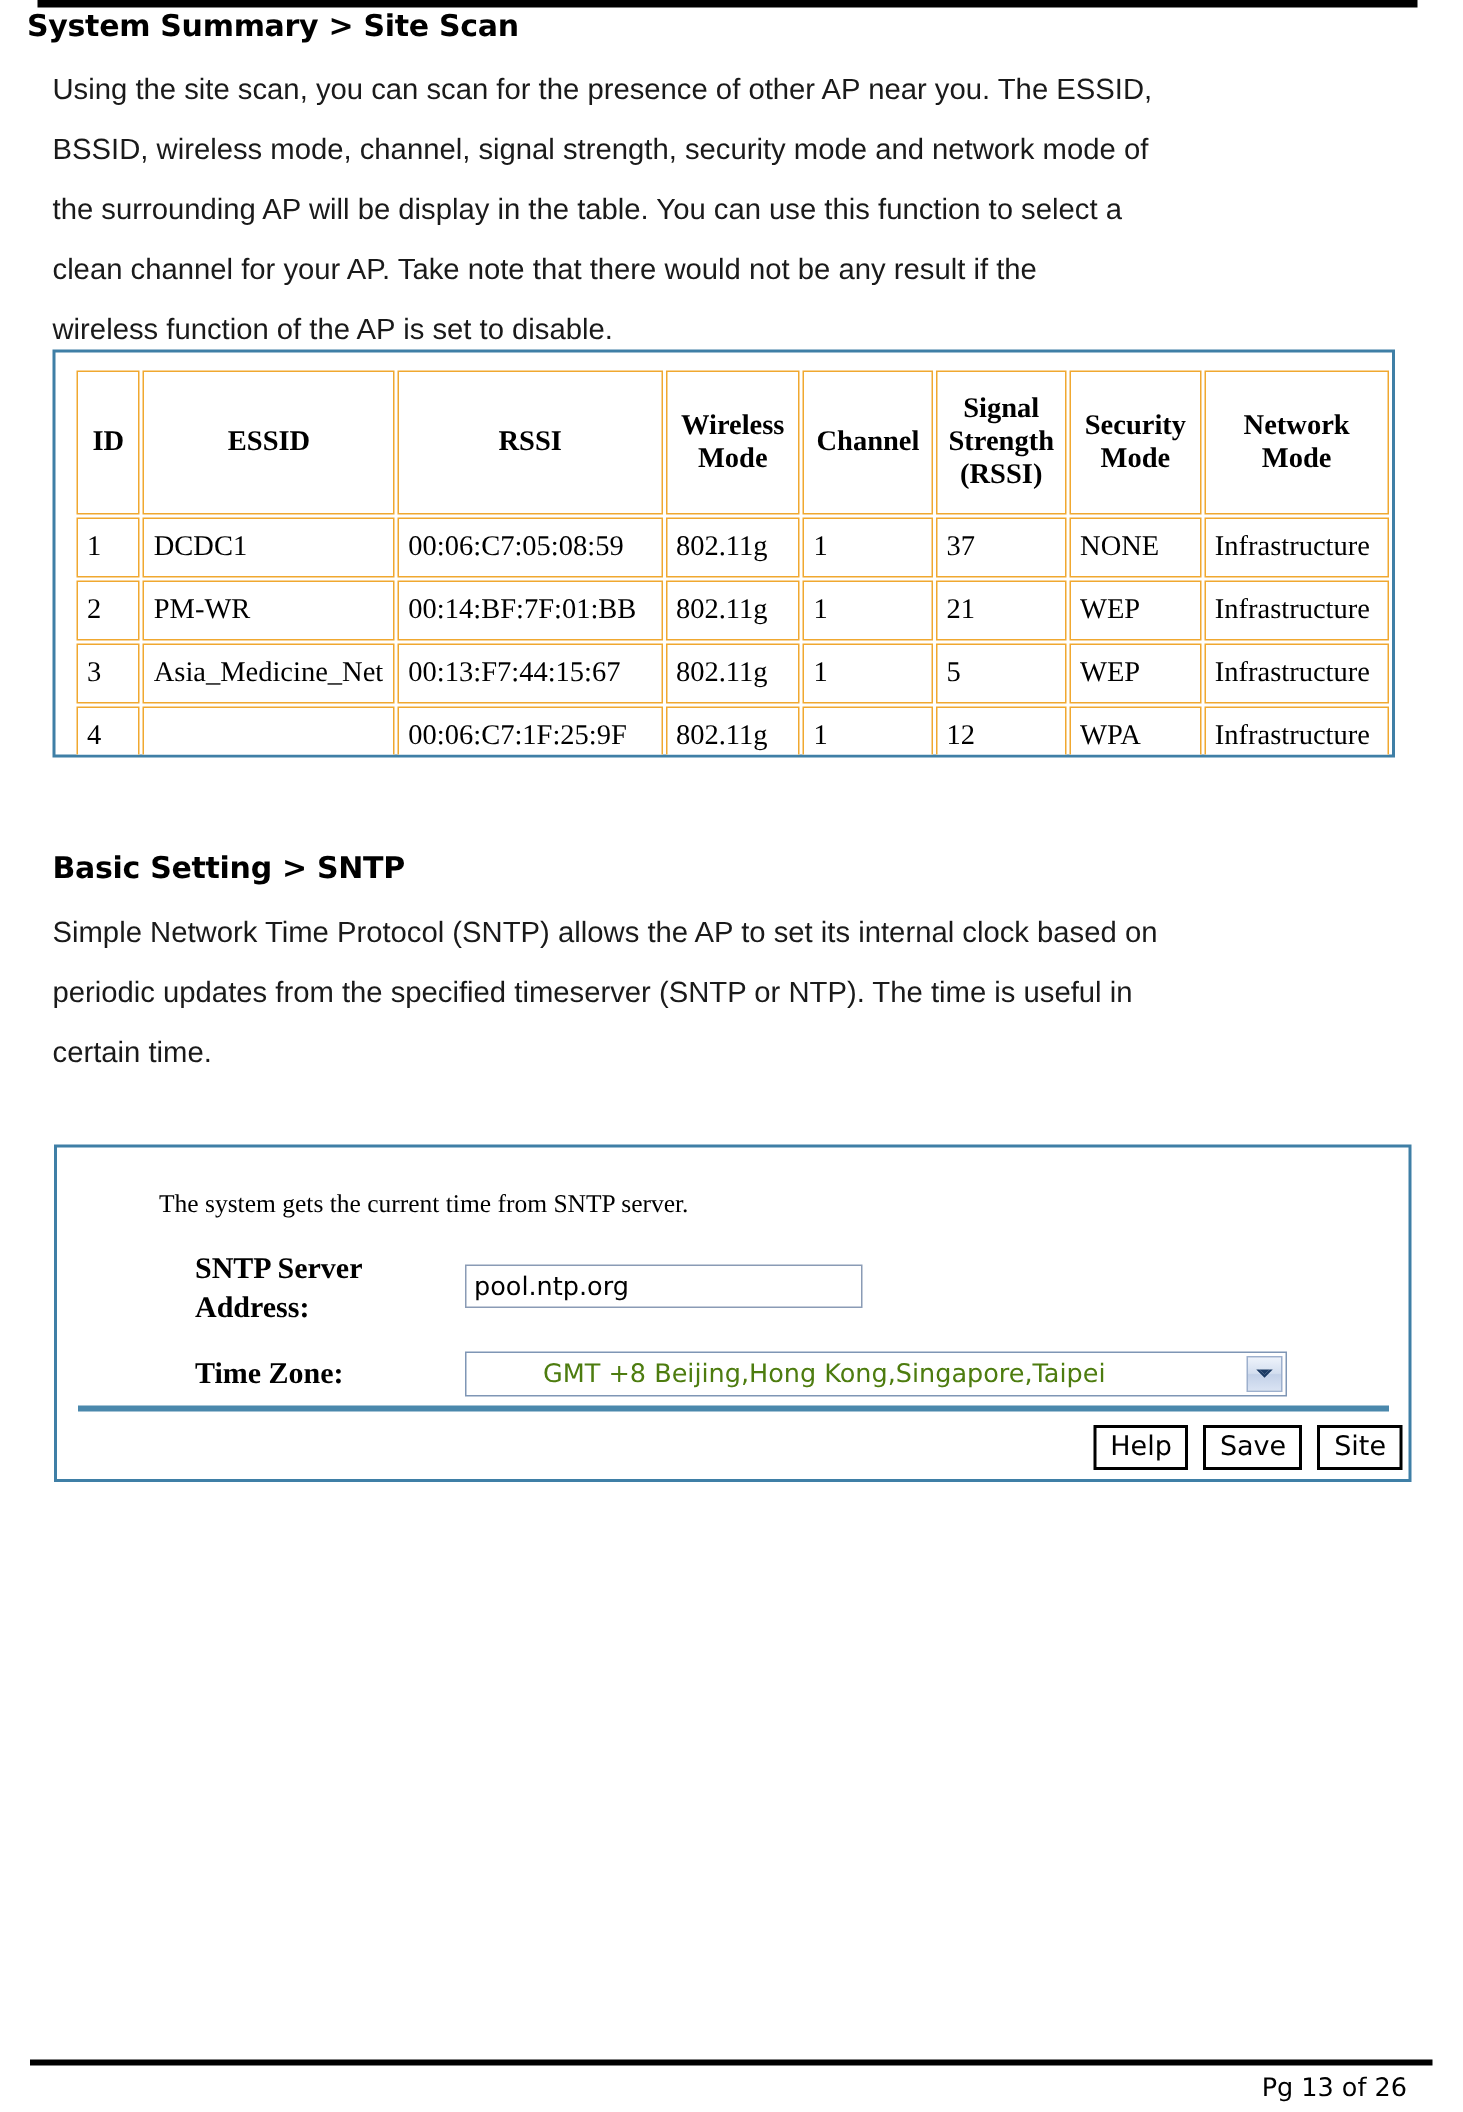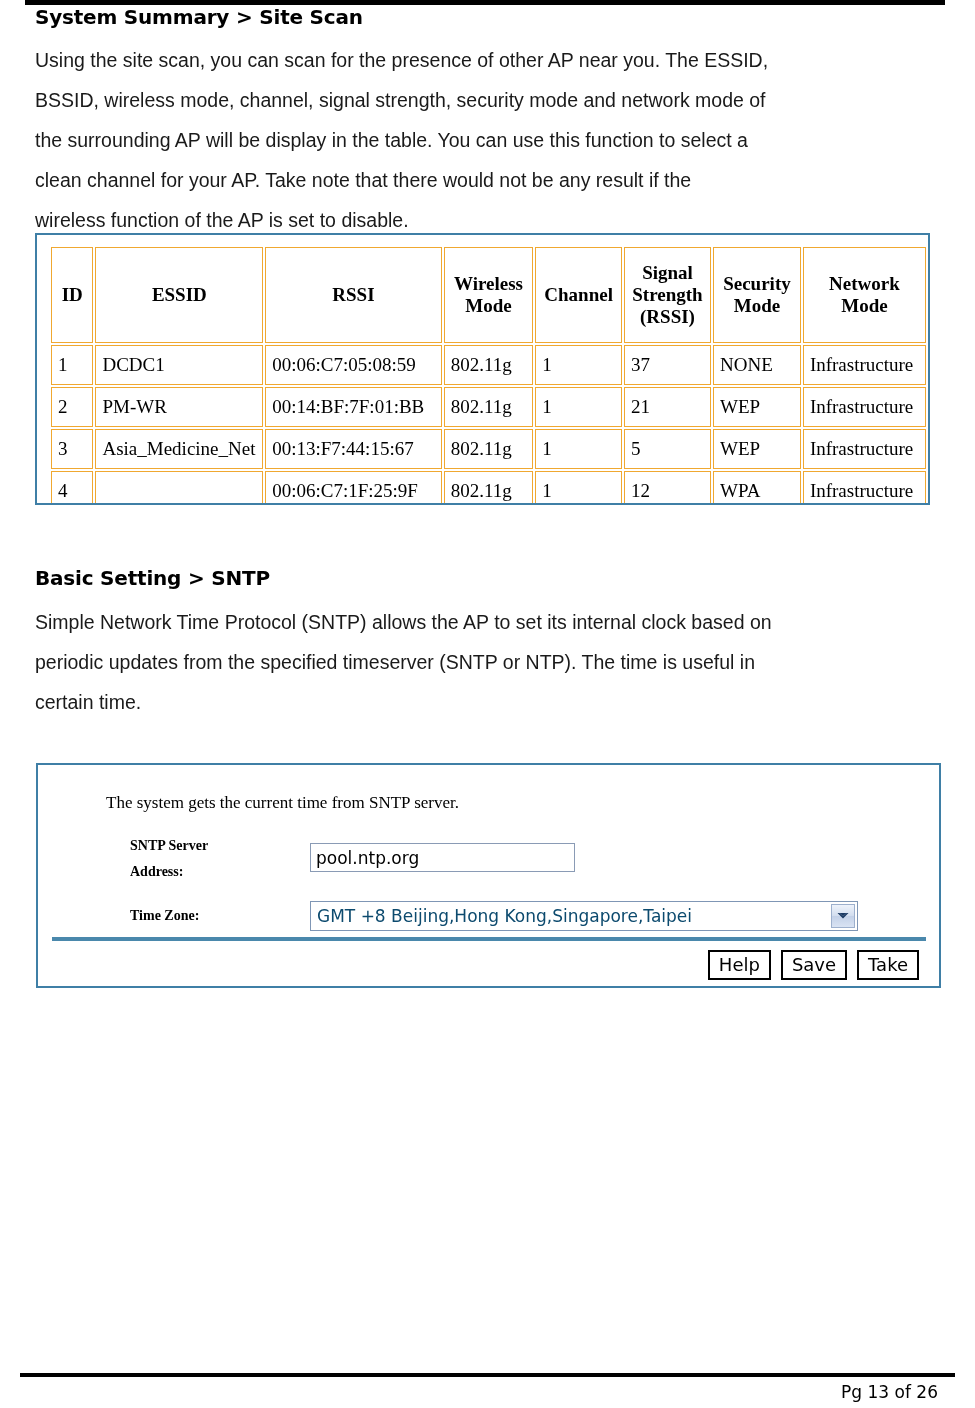--- a/index.html
+++ b/index.html
@@ -125,21 +125,21 @@
     top: 28px;
     font-family: "Liberation Serif", serif;
     font-size: 17px;
     color: #000000;
     white-space: nowrap;
   }
   .field-label {
     position: absolute;
     font-family: "Liberation Serif", serif;
     font-weight: bold;
-    font-size: 14px;
+    font-size: 20px;
     line-height: 26px;
     color: #000000;
   }
   .lbl-server { left: 92px; top: 68px; }
   .lbl-tz     { left: 92px; top: 138px; }
 
   .text-input {
     position: absolute;
     left: 272px;
     top: 78px;
@@ -166,23 +166,24 @@
     box-sizing: border-box;
     background: #ffffff;
     display: flex;
     align-items: center;
   }
   .select-value {
     flex: 1;
     font-family: "DejaVu Sans", sans-serif;
     font-size: 17px;
     padding-left: 6px;
-    color: #0c4a6e;
+    color: #4d7c0f;
     white-space: nowrap;
     overflow: hidden;
+    margin-left: 45px;
   }
   .select-arrow {
     width: 24px;
     height: 24px;
     margin-right: 2px;
     background: linear-gradient(to bottom, #eef3fb 0%, #d3deef 48%, #c3d1e8 52%, #d9e3f3 100%);
     border: 1px solid #9db0cd;
     box-sizing: border-box;
     display: flex;
     align-items: center;
@@ -195,21 +196,21 @@
     position: absolute;
     left: 14px;
     top: 172px;
     width: 874px;
     height: 4px;
     background: #4a88ac;
   }
 
   .button-bar {
     position: absolute;
-    right: 20px;
+    right: 4px;
     top: 185px;
     display: flex;
     gap: 10px;
   }
   .ui-button {
     min-width: 54px;
     height: 30px;
     border: 2px solid #000000;
     background: #ffffff;
     box-sizing: border-box;
@@ -242,21 +243,21 @@
     white-space: nowrap;
   }
 </style>
 </head>
 <body>
 
 <div class="page">
 
   <div class="top-rule"></div>
 
-  <div class="section-heading" style="left:35px; top:5px;">System Summary &gt; Site Scan</div>
+  <div class="section-heading" style="left:18px; top:5px;">System Summary &gt; Site Scan</div>
 
   <div class="body-par" style="left:35px; top:40px; width:903px;">
     <span>Using the site scan, you can scan for the presence of other AP near you. The ESSID,</span>
     <span>BSSID, wireless mode, channel, signal strength, security mode and network mode of</span>
     <span>the surrounding AP will be display in the table. You can use this function to select a</span>
     <span>clean channel for your AP. Take note that there would not be any result if the</span>
     <span>wireless function of the AP is set to disable.</span>
   </div>
 
   <div class="scan-panel">
@@ -368,21 +369,21 @@
           <path d="M3.4 2 L7 5.3 L10.6 2 Z" fill="#1b3a63"></path>
         </svg>
       </div>
     </div>
 
     <div class="sntp-sep"></div>
 
     <div class="button-bar">
       <div class="ui-button">Help</div>
       <div class="ui-button">Save</div>
-      <div class="ui-button">Take</div>
+      <div class="ui-button">Site</div>
     </div>
 
   </div>
 
   <div class="footer-rule"></div>
   <div class="footer-pg">Pg 13 of 26</div>
 
 </div>
 
 </body></html>

